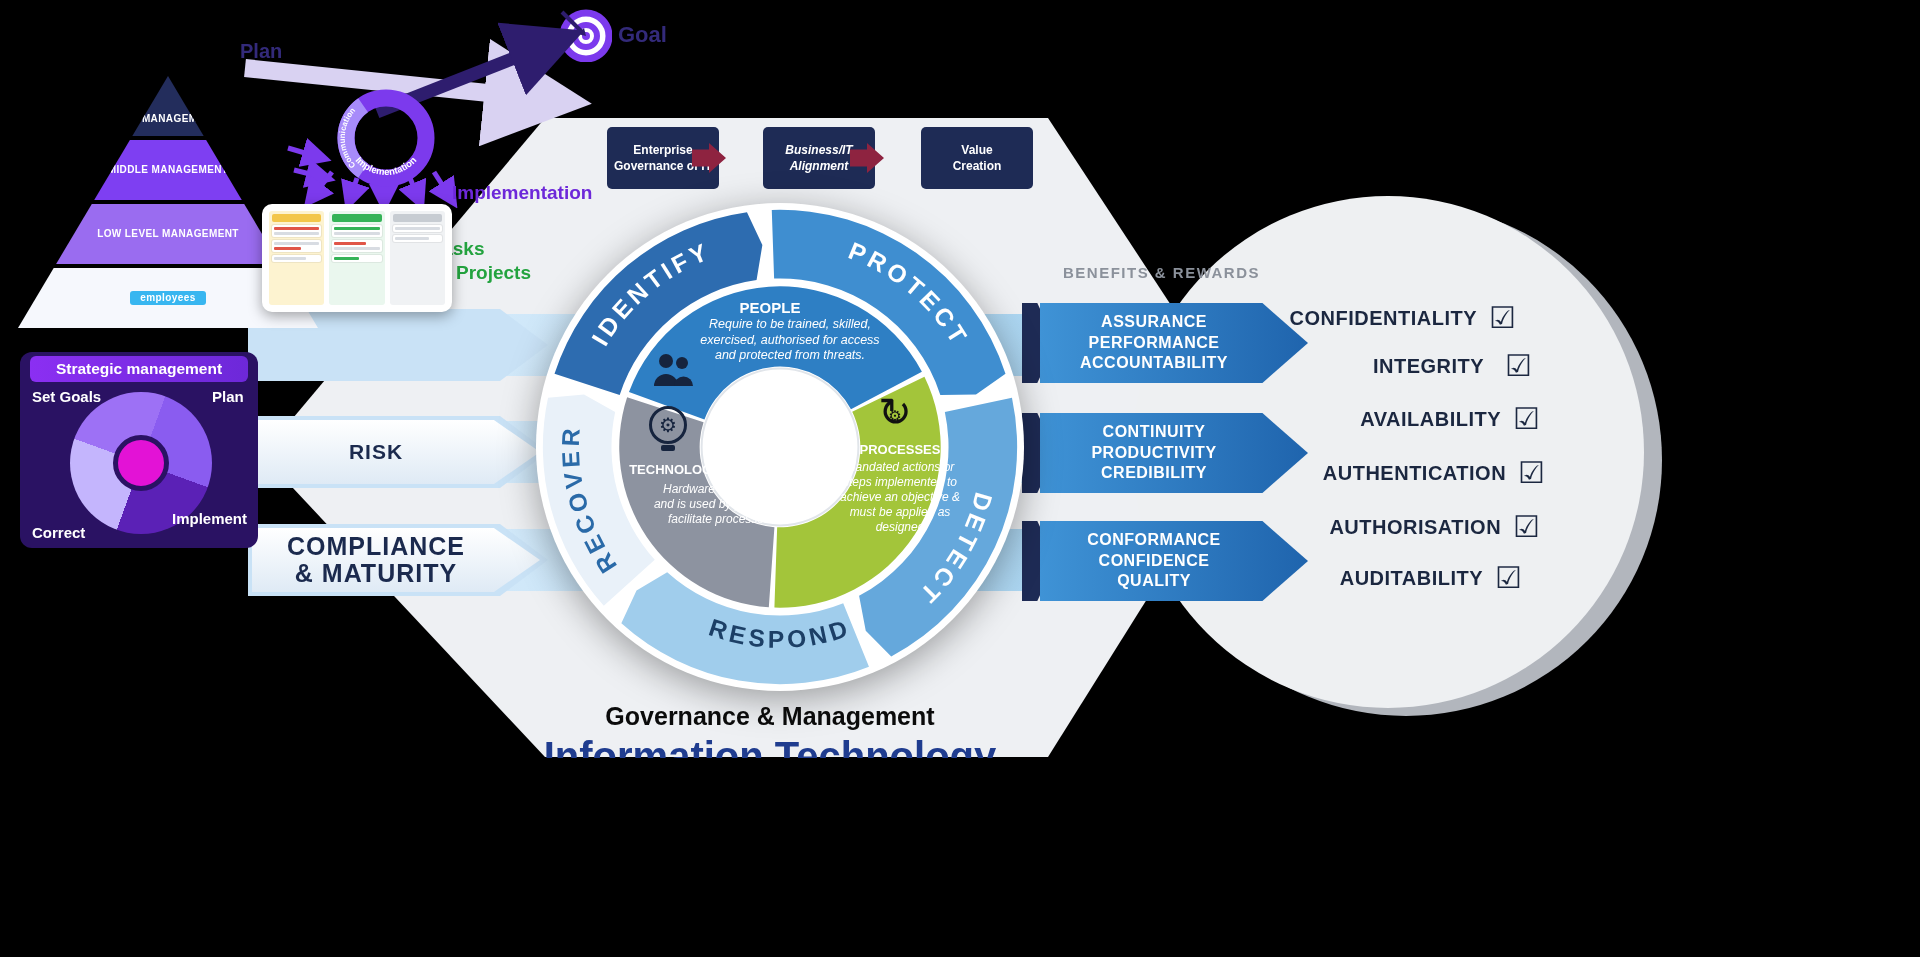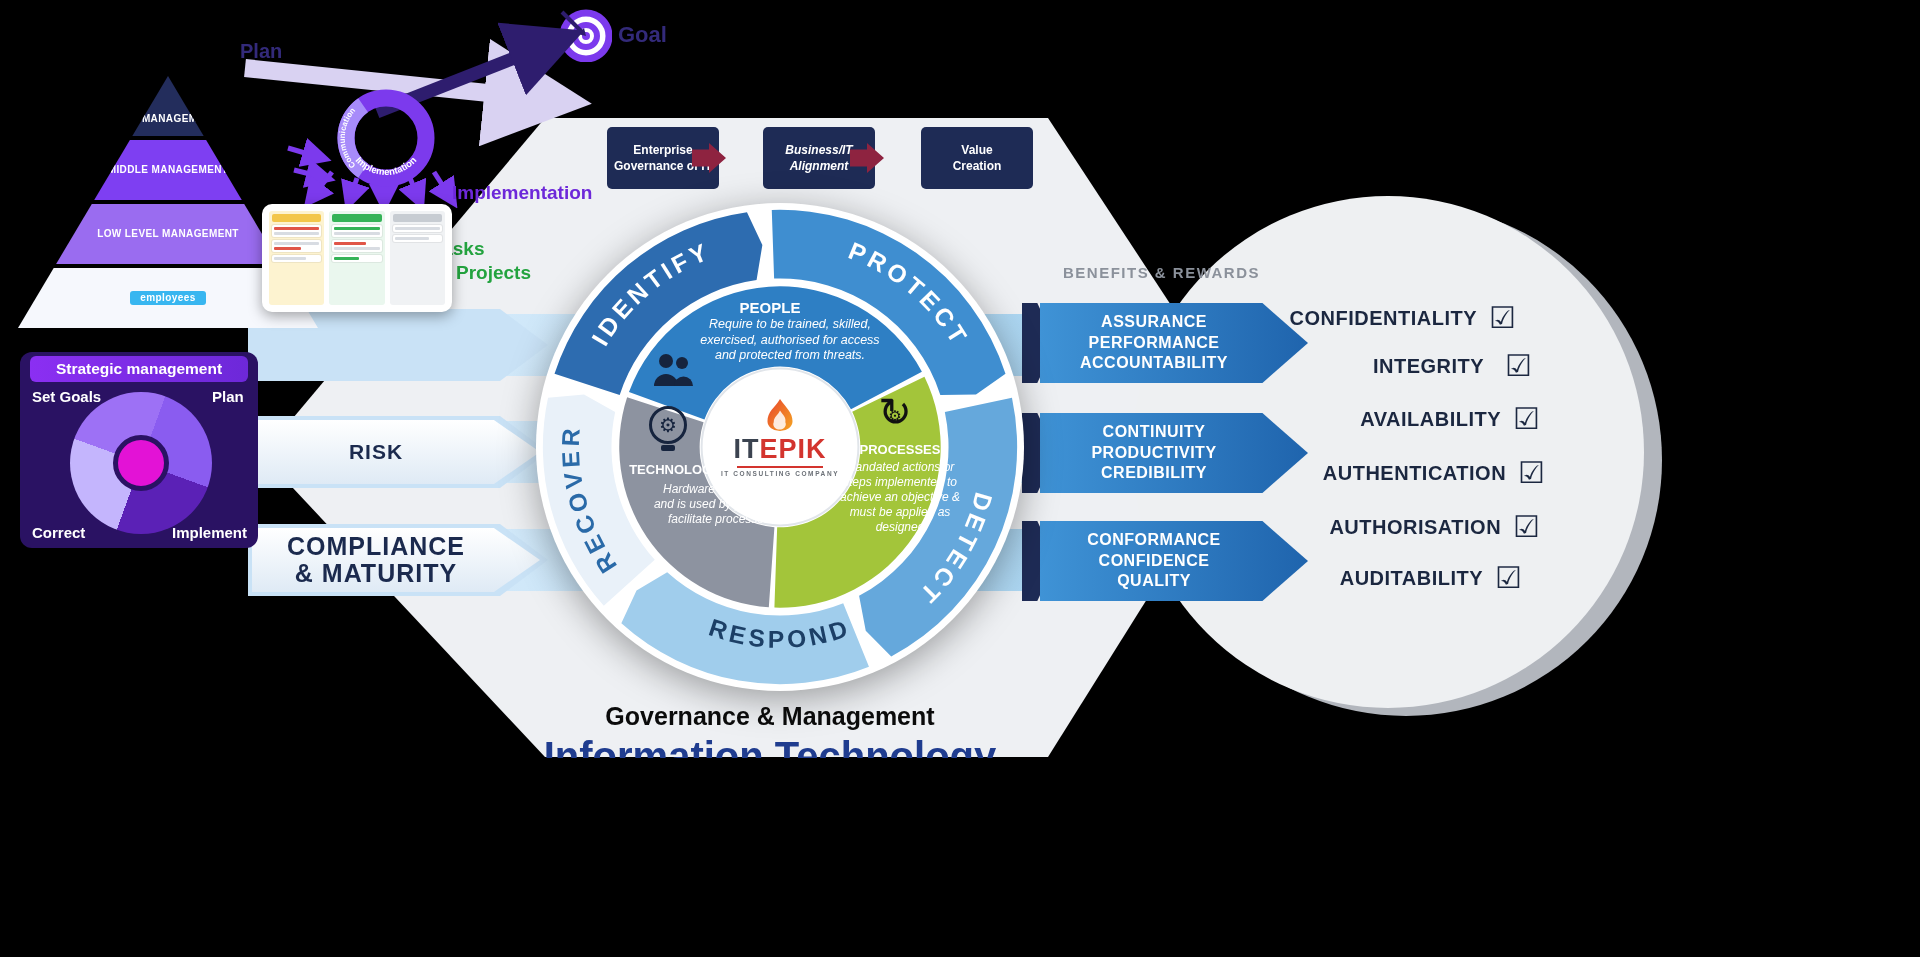--- a/index.html
+++ b/index.html
@@ -186,37 +186,20 @@
   <div class="abs inner-title" style="left:612px;top:462px;width:126px;font-size:13px;">TECHNOLOGY</div>
   <div class="abs inner-desc" style="left:652px;top:482px;width:134px;font-size:12px;">Hardware &amp; software and is used by people to facilitate processes</div>
 
   <div class="abs" style="left:872px;top:392px;width:46px;height:46px;text-align:center;color:#111;">
     <span style="font-size:40px;line-height:1;">↻</span>
     <span style="position:absolute;left:50%;top:52%;transform:translate(-50%,-50%);font-size:15px;">⚙</span>
   </div>
   <div class="abs inner-title" style="left:842px;top:442px;width:116px;font-size:13px;">PROCESSES</div>
   <div class="abs inner-desc" style="left:832px;top:460px;width:136px;font-size:12px;">Mandated actions or steps implemented to achieve an objective &amp; must be applied as designed</div>
 
-  <div class="abs logo-box">
-    <svg width="36" height="34" viewBox="0 0 40 38">
-      <defs>
-          <linearGradient id="flameg" x1="0" y1="0" x2="1" y2="1">
-        <stop offset="0" stop-color="#e8432d"></stop>
-            <stop offset="1" stop-color="#f5a623"></stop>
-          </linearGradient>
-        </defs>
-      <path d="M20,1 C27,11 34,16 34,26 A14,11 0 1 1 6,26 C6,15 14,11 20,1 Z" fill="url(#flameg)"></path>
-      <path d="M20,14 C23,19 27,21 26,27 A7,6 0 1 1 13,27 C13,21 18,19 20,14 Z" fill="#ffffff" opacity="0.85"></path>
-    </svg>
-    <div class="logo-line">
-      <span class="logo-it">IT</span><span class="logo-epik">EPIK</span>
-    </div>
-    <div class="logo-rule"></div>
-    <div class="logo-cap">IT CONSULTING COMPANY</div>
-  </div>
 
   <div class="abs" style="left:18px;top:76px;width:300px;height:256px;">
     <div class="abs pyr-slice" style="top:0;background:#232d5c;clip-path:polygon(50% 0,61.9% 100%,38.1% 100%);">
       <span style="margin-top:26px;">TOP MANAGEMENT</span>
     </div>
     <div class="abs pyr-slice" style="top:64px;background:#7e3ff2;clip-path:polygon(37.3% 0,62.7% 0,74.6% 100%,25.4% 100%);">
       <span>MIDDLE MANAGEMENT</span>
     </div>
     <div class="abs pyr-slice" style="top:128px;background:#9a6cf0;clip-path:polygon(24.6% 0,75.4% 0,87.3% 100%,12.7% 100%);">
       <span>LOW LEVEL MANAGEMENT</span>
@@ -315,21 +298,21 @@
     </div>
   </div>
 
   <div class="abs strategic"></div>
   <div class="abs strat-title">Strategic management</div>
   <div class="abs strat-cycle"></div>
   <div class="abs strat-core"></div>
   <div class="abs strat-label" style="left:32px;top:388px;">Set Goals</div>
   <div class="abs strat-label" style="left:212px;top:388px;">Plan</div>
   <div class="abs strat-label" style="left:32px;top:524px;">Correct</div>
-  <div class="abs strat-label" style="left:172px;top:524px;">Implement</div>
+  <div class="abs strat-label" style="left:172px;top:510px;">Implement</div>
 
   <div class="abs sec-row" style="right:404px;top:303px;">
     <span class="lbl">CONFIDENTIALITY</span>
       <span class="box">☑</span>
   </div>
   <div class="abs sec-row" style="right:388px;top:351px;gap:21px;">
     <span class="lbl">INTEGRITY</span>
       <span class="box">☑</span>
   </div>
   <div class="abs sec-row" style="right:380px;top:404px;">

